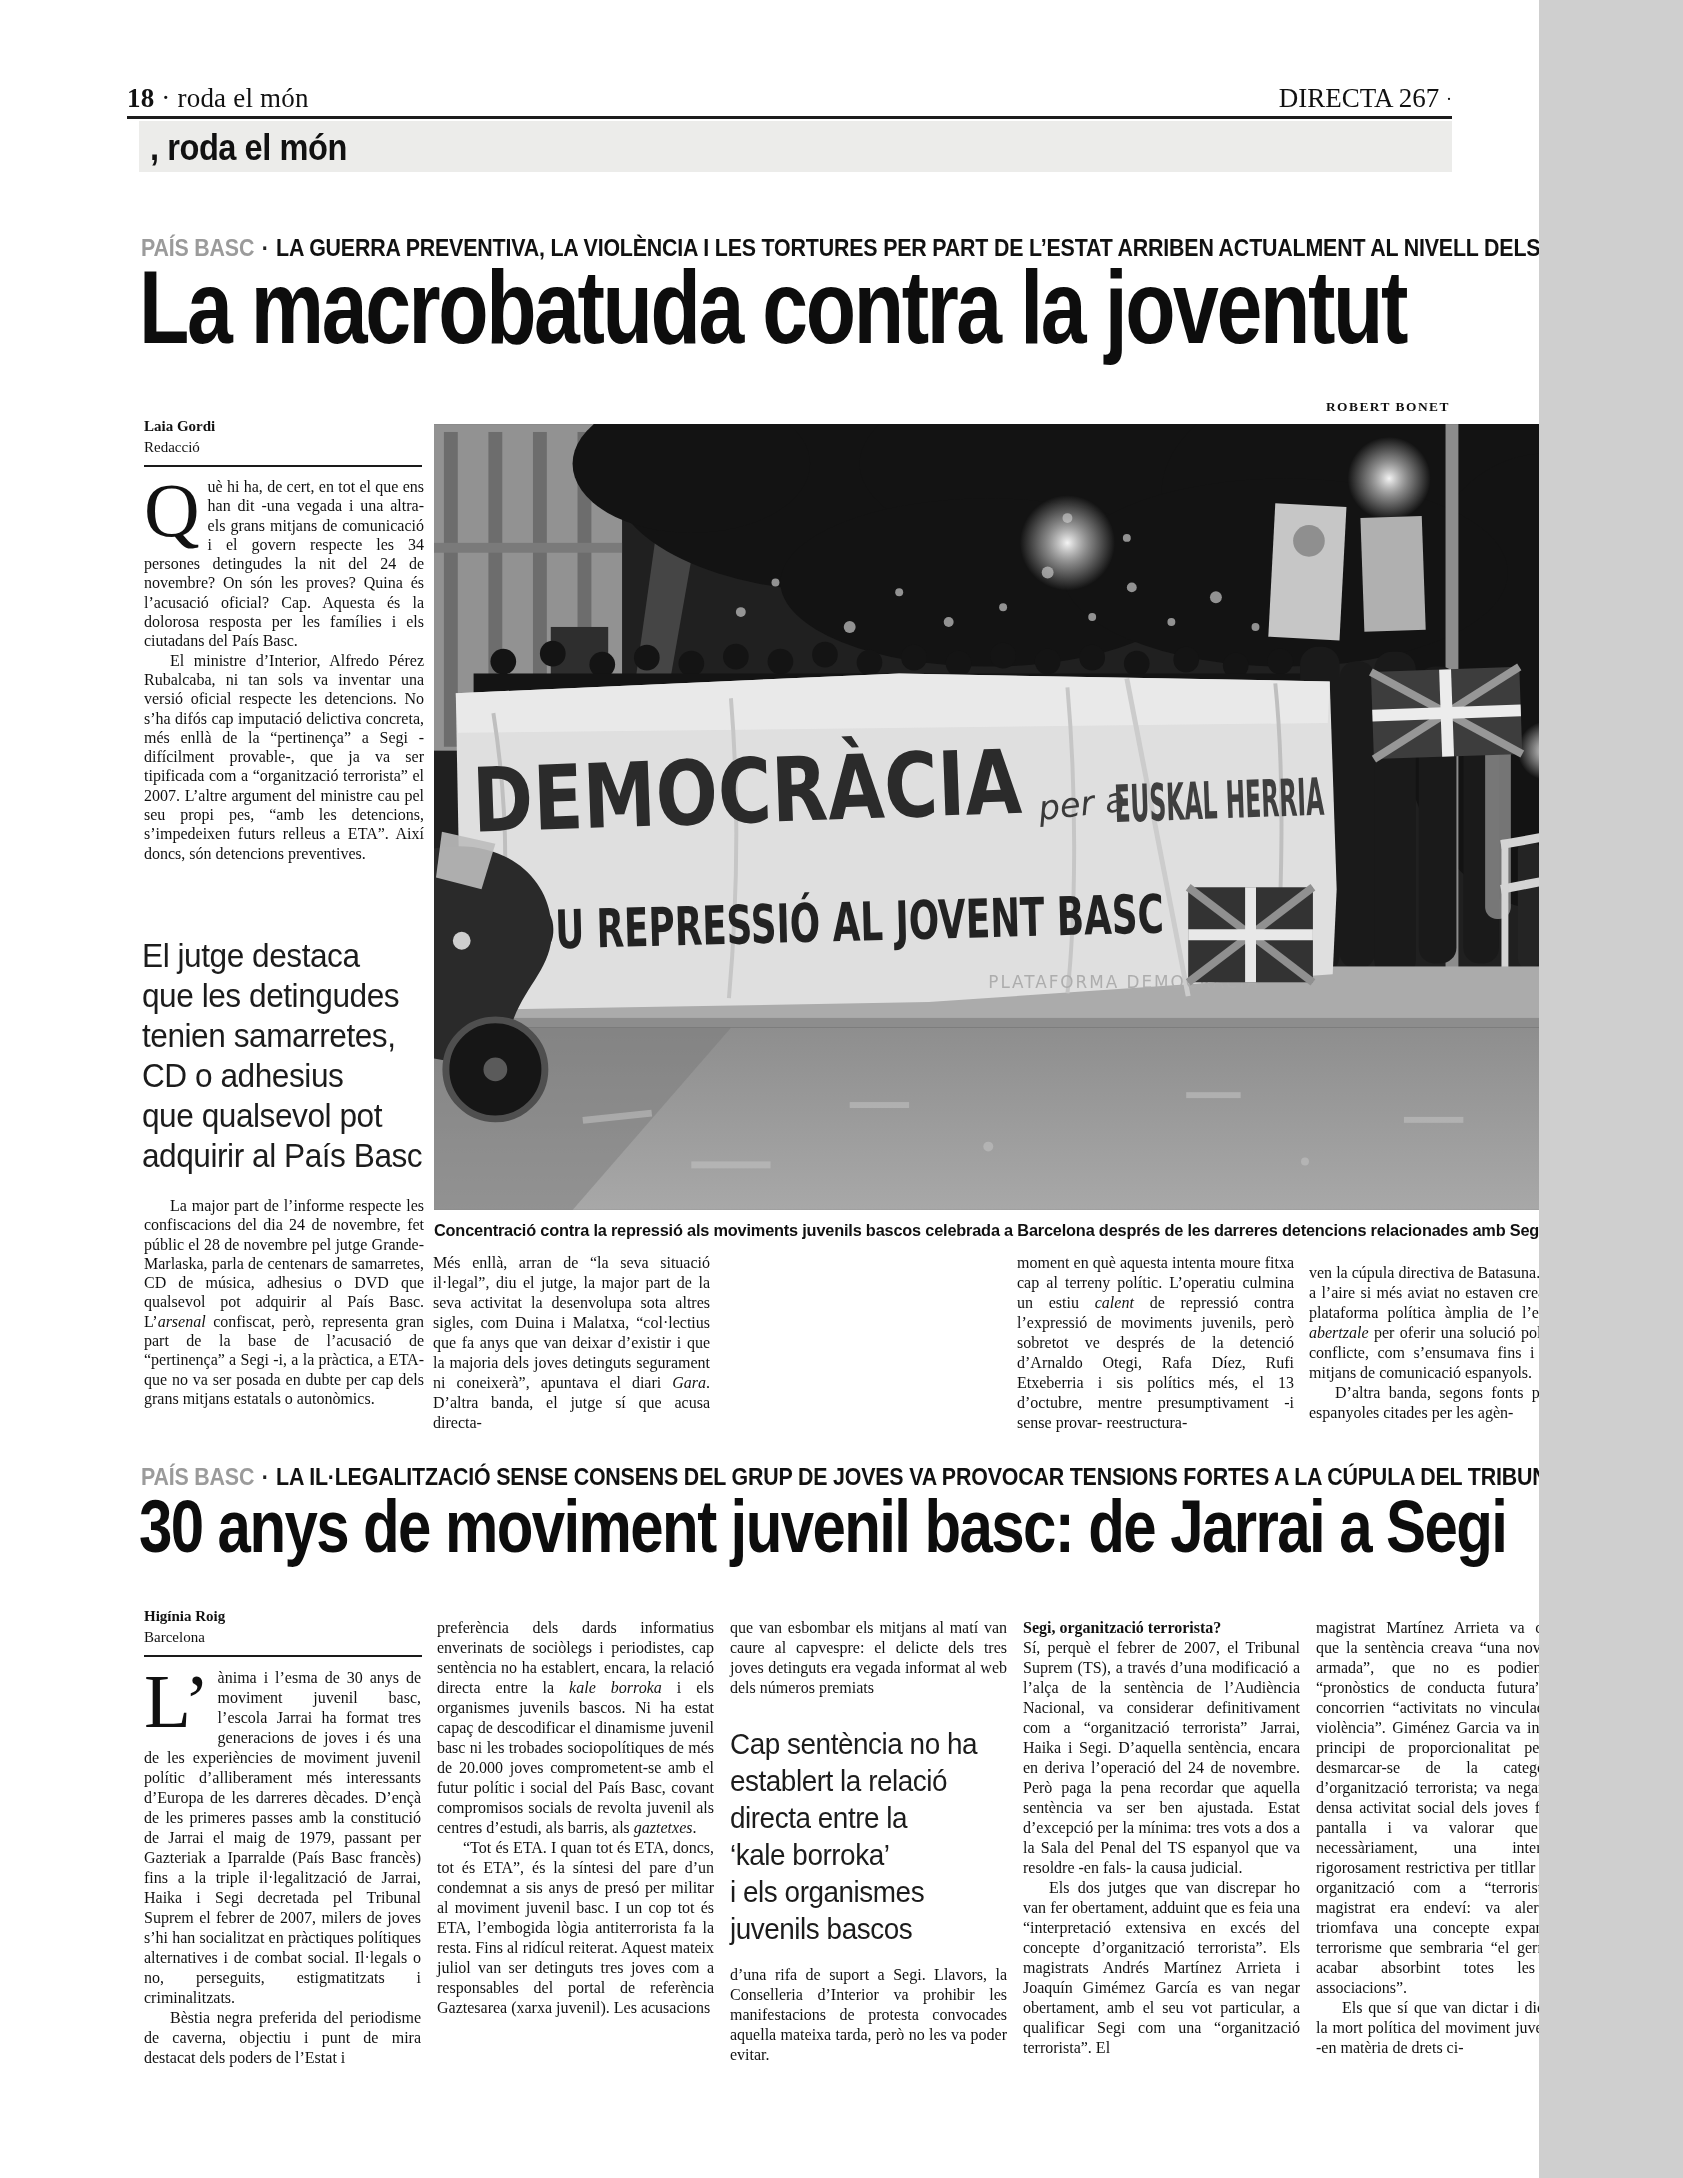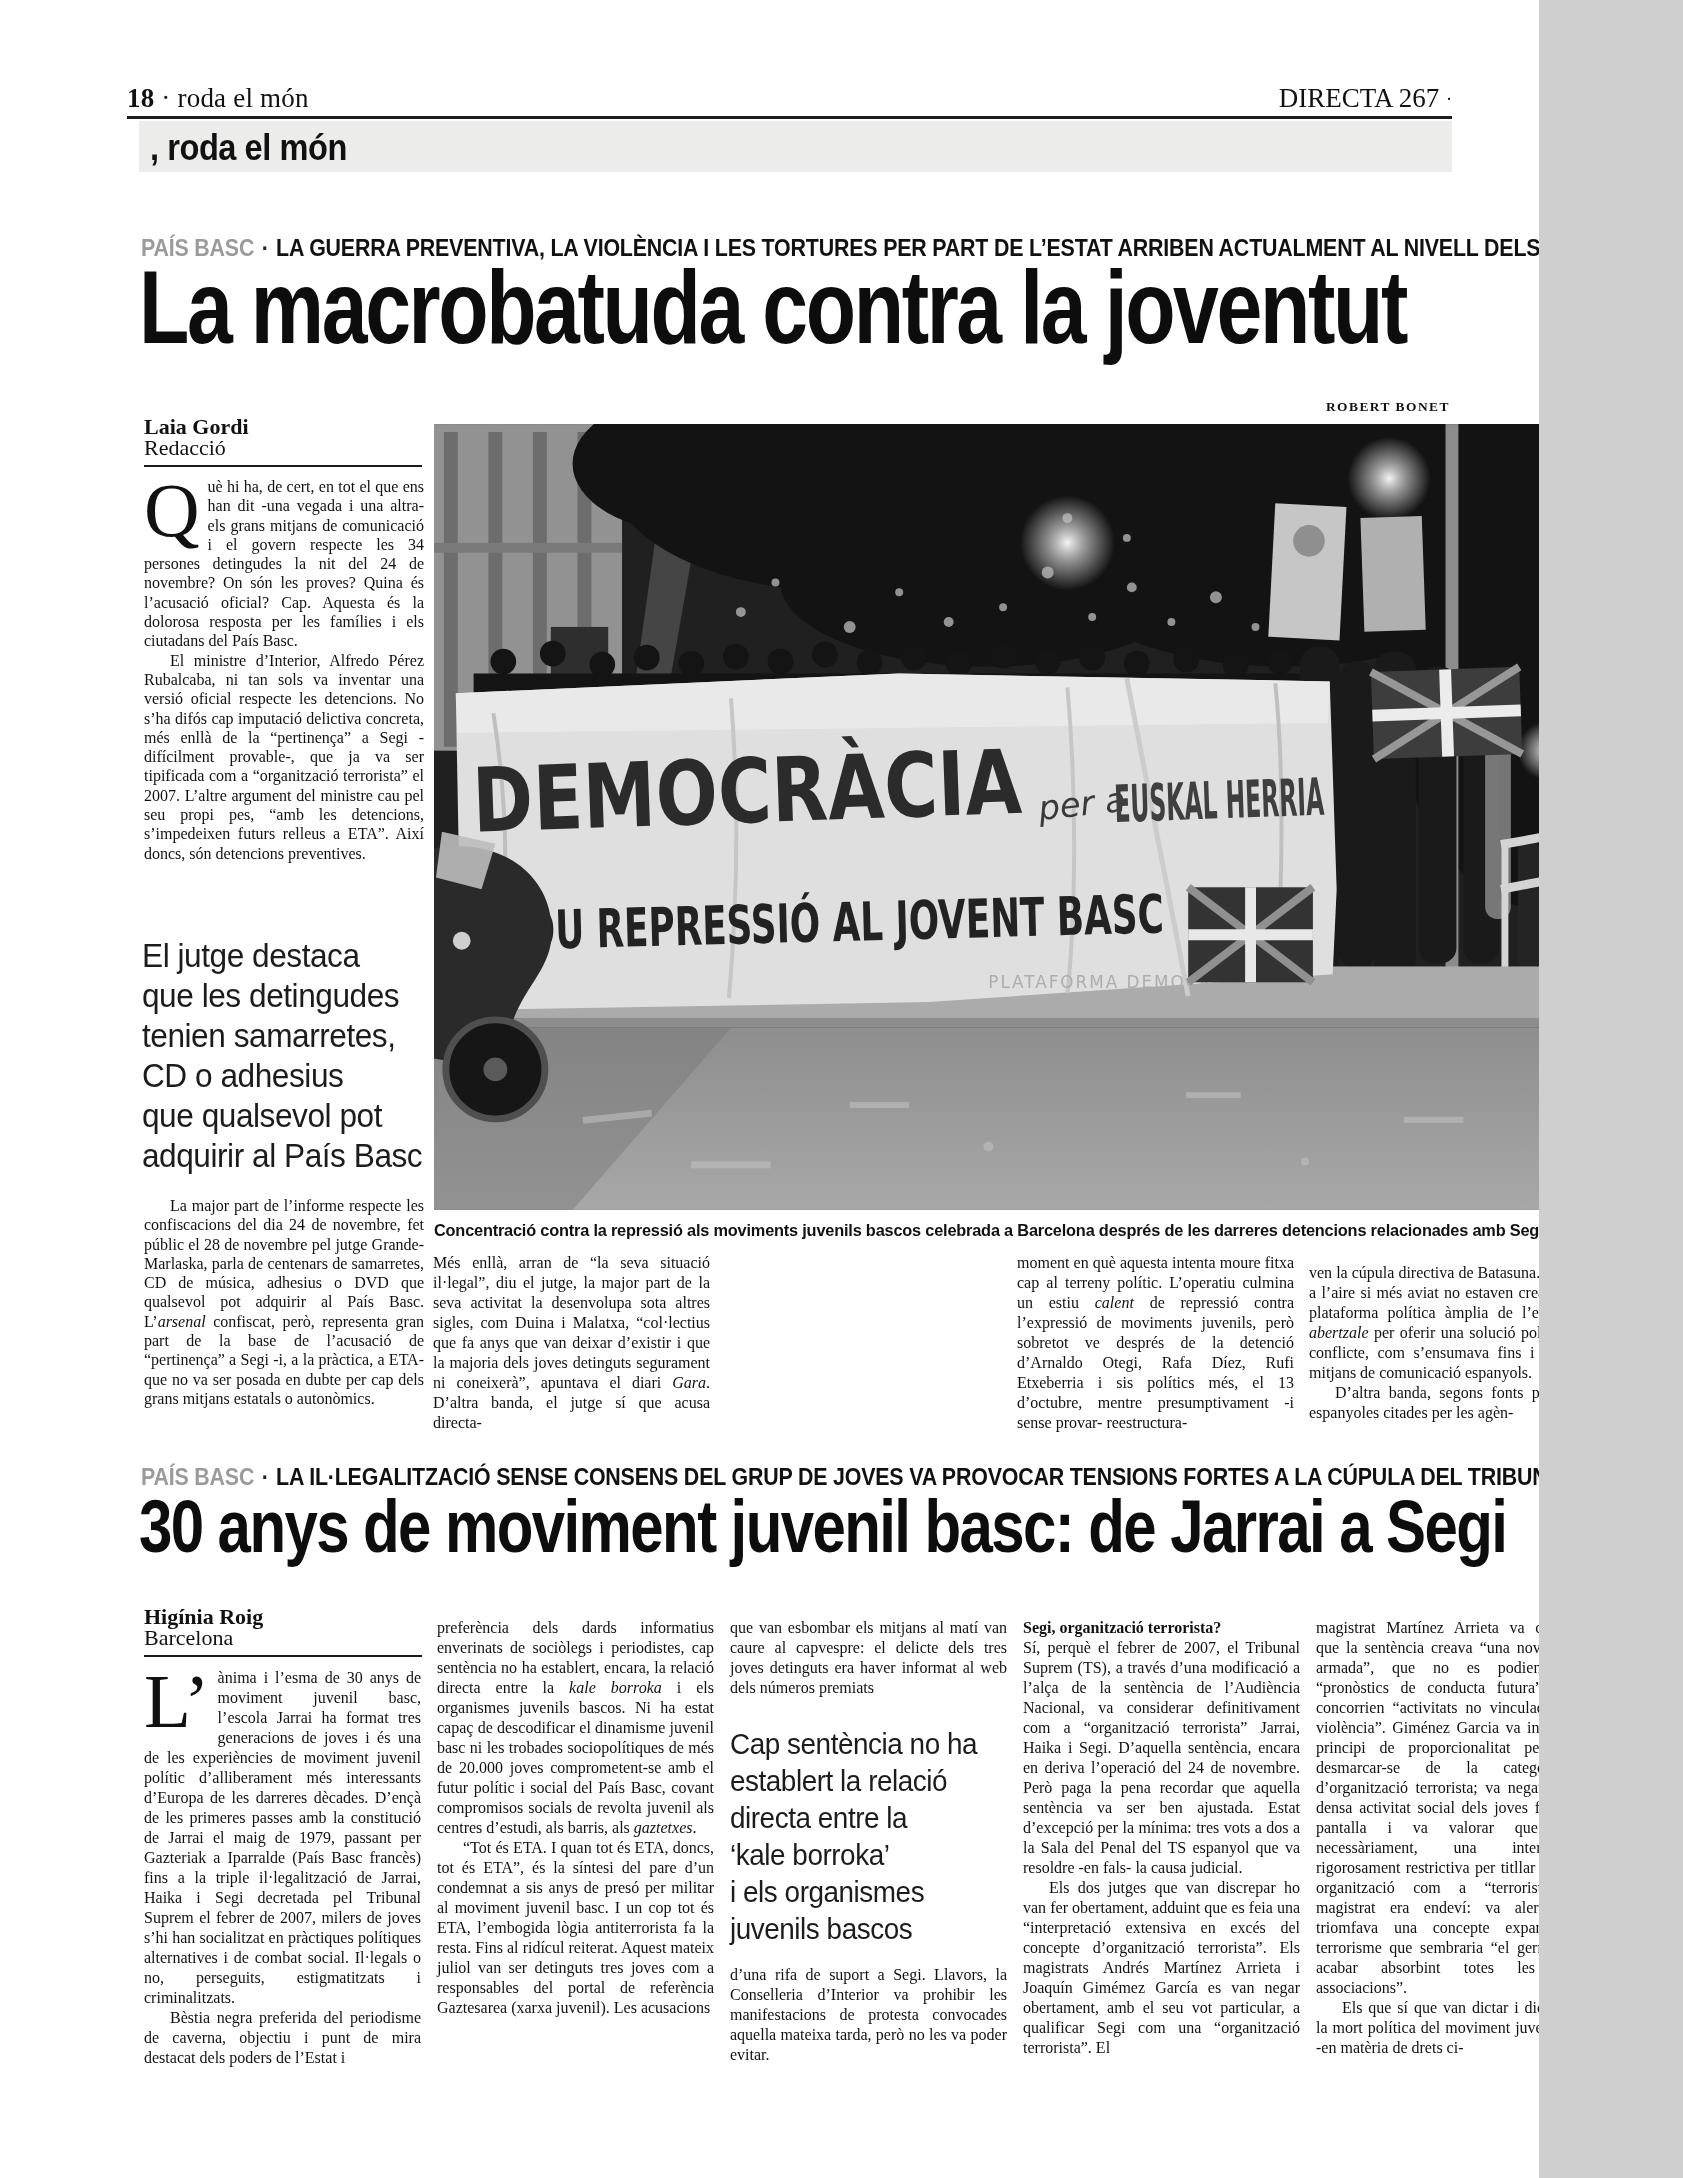--- a/index.html
+++ b/index.html
@@ -17,21 +17,21 @@
   
   .kicker{font-family:"Liberation Sans",sans-serif;font-weight:bold;font-size:23px;
           letter-spacing:-0.2px;white-space:nowrap;transform:scaleX(.93);transform-origin:left top;}
   .kicker .klabel{color:#9b9b9b;}
   .kicker .ksep{color:#222;padding:0 8px;}
   .headline{font-family:"Liberation Sans",sans-serif;font-weight:bold;white-space:nowrap;
             transform:scaleX(.8);transform-origin:left top;color:#0d0d0d;}
   .h1{font-size:103px;line-height:.95;letter-spacing:-3px;}
   .h2{font-size:75px;line-height:.95;letter-spacing:-2px;}
   
-  .byline{font-size:22px;line-height:21px;width:278px;}
+  .byline{font-size:15px;line-height:21px;width:278px;}
   .byline .author{font-weight:bold;}
   .byline .brule{height:2px;background:#1a1a1a;margin-top:7px;}
   
   .bodytext{font-size:16px;line-height:19.3px;text-align:justify;}
   .bodytext2{font-size:16px;line-height:20px;text-align:justify;}
   .bodytext p,.bodytext2 p{margin:0;}
   p.indent{text-indent:26px;}
   .dropcap{float:left;font-size:77px;line-height:59px;padding:4px 8px 0 0;font-weight:400;}
   .subhead{font-weight:bold;}
   
@@ -295,21 +295,21 @@
   <div class="abs colrow row-a2 bodytext2">
     <div class="col col-first-a2">
       <p><span class="dropcap">L’</span><span>ànima i l’esma de 30 anys de moviment juvenil basc, l’escola Jarrai ha format tres generacions de joves i és una de les experiències de moviment juvenil polític d’alliberament més interessants d’Europa de les darreres dècades. D’ençà de les primeres passes amb la constitució de Jarrai el maig de 1979, passant per Gazteriak a Iparralde (País Basc francès) fins a la triple il·legalització de Jarrai, Haika i Segi decretada pel Tribunal Suprem el febrer de 2007, milers de joves s’hi han socialitzat en pràctiques polítiques alternatives i de combat social. Il·legals o no, perseguits, estigmatitzats i criminalitzats.</span></p>
       <p class="indent">Bèstia negra preferida del periodisme de caverna, objectiu i punt de mira destacat dels poders de l’Estat i</p>
     </div>
     <div class="col pad-top">
       <p>preferència dels dards informatius enverinats de sociòlegs i periodistes, cap sentència no ha establert, encara, la relació directa entre la <i>kale borroka</i> i els organismes juvenils bascos. Ni ha estat capaç de descodificar el dinamisme juvenil basc ni les trobades sociopolítiques de més de 20.000 joves comprometent-se amb el futur polític i social del País Basc, covant compromisos socials de revolta juvenil als centres d’estudi, als barris, als <i>gaztetxes</i>.</p>
       <p class="indent">“Tot és ETA. I quan tot és ETA, doncs, tot és ETA”, és la síntesi del pare d’un condemnat a sis anys de presó per militar al moviment juvenil basc. I un cop tot és ETA, l’embogida lògia antiterrorista fa la resta. Fins al ridícul reiterat. Aquest mateix juliol van ser detinguts tres joves com a responsables del portal de referència Gaztesarea (xarxa juvenil). Les acusacions</p>
     </div>
     <div class="col pad-top">
-      <p>que van esbombar els mitjans al matí van caure al capvespre: el delicte dels tres joves detinguts era haver informat al web dels números premiats</p>
+      <p>que van esbombar els mitjans al matí van caure al capvespre: el delicte dels tres joves detinguts era vegada informat al web dels números premiats</p>
       <div class="pq pq2">Cap sentència no ha
 establert la relació
 directa entre la
 ‘kale borroka’
 i els organismes
 juvenils bascos</div>
       <p>d’una rifa de suport a Segi. Llavors, la Conselleria d’Interior va prohibir les manifestacions de protesta convocades aquella mateixa tarda, però no les va poder evitar.</p>
     </div>
     <div class="col pad-top">
       <p class="subhead">Segi, organització terrorista?</p>

